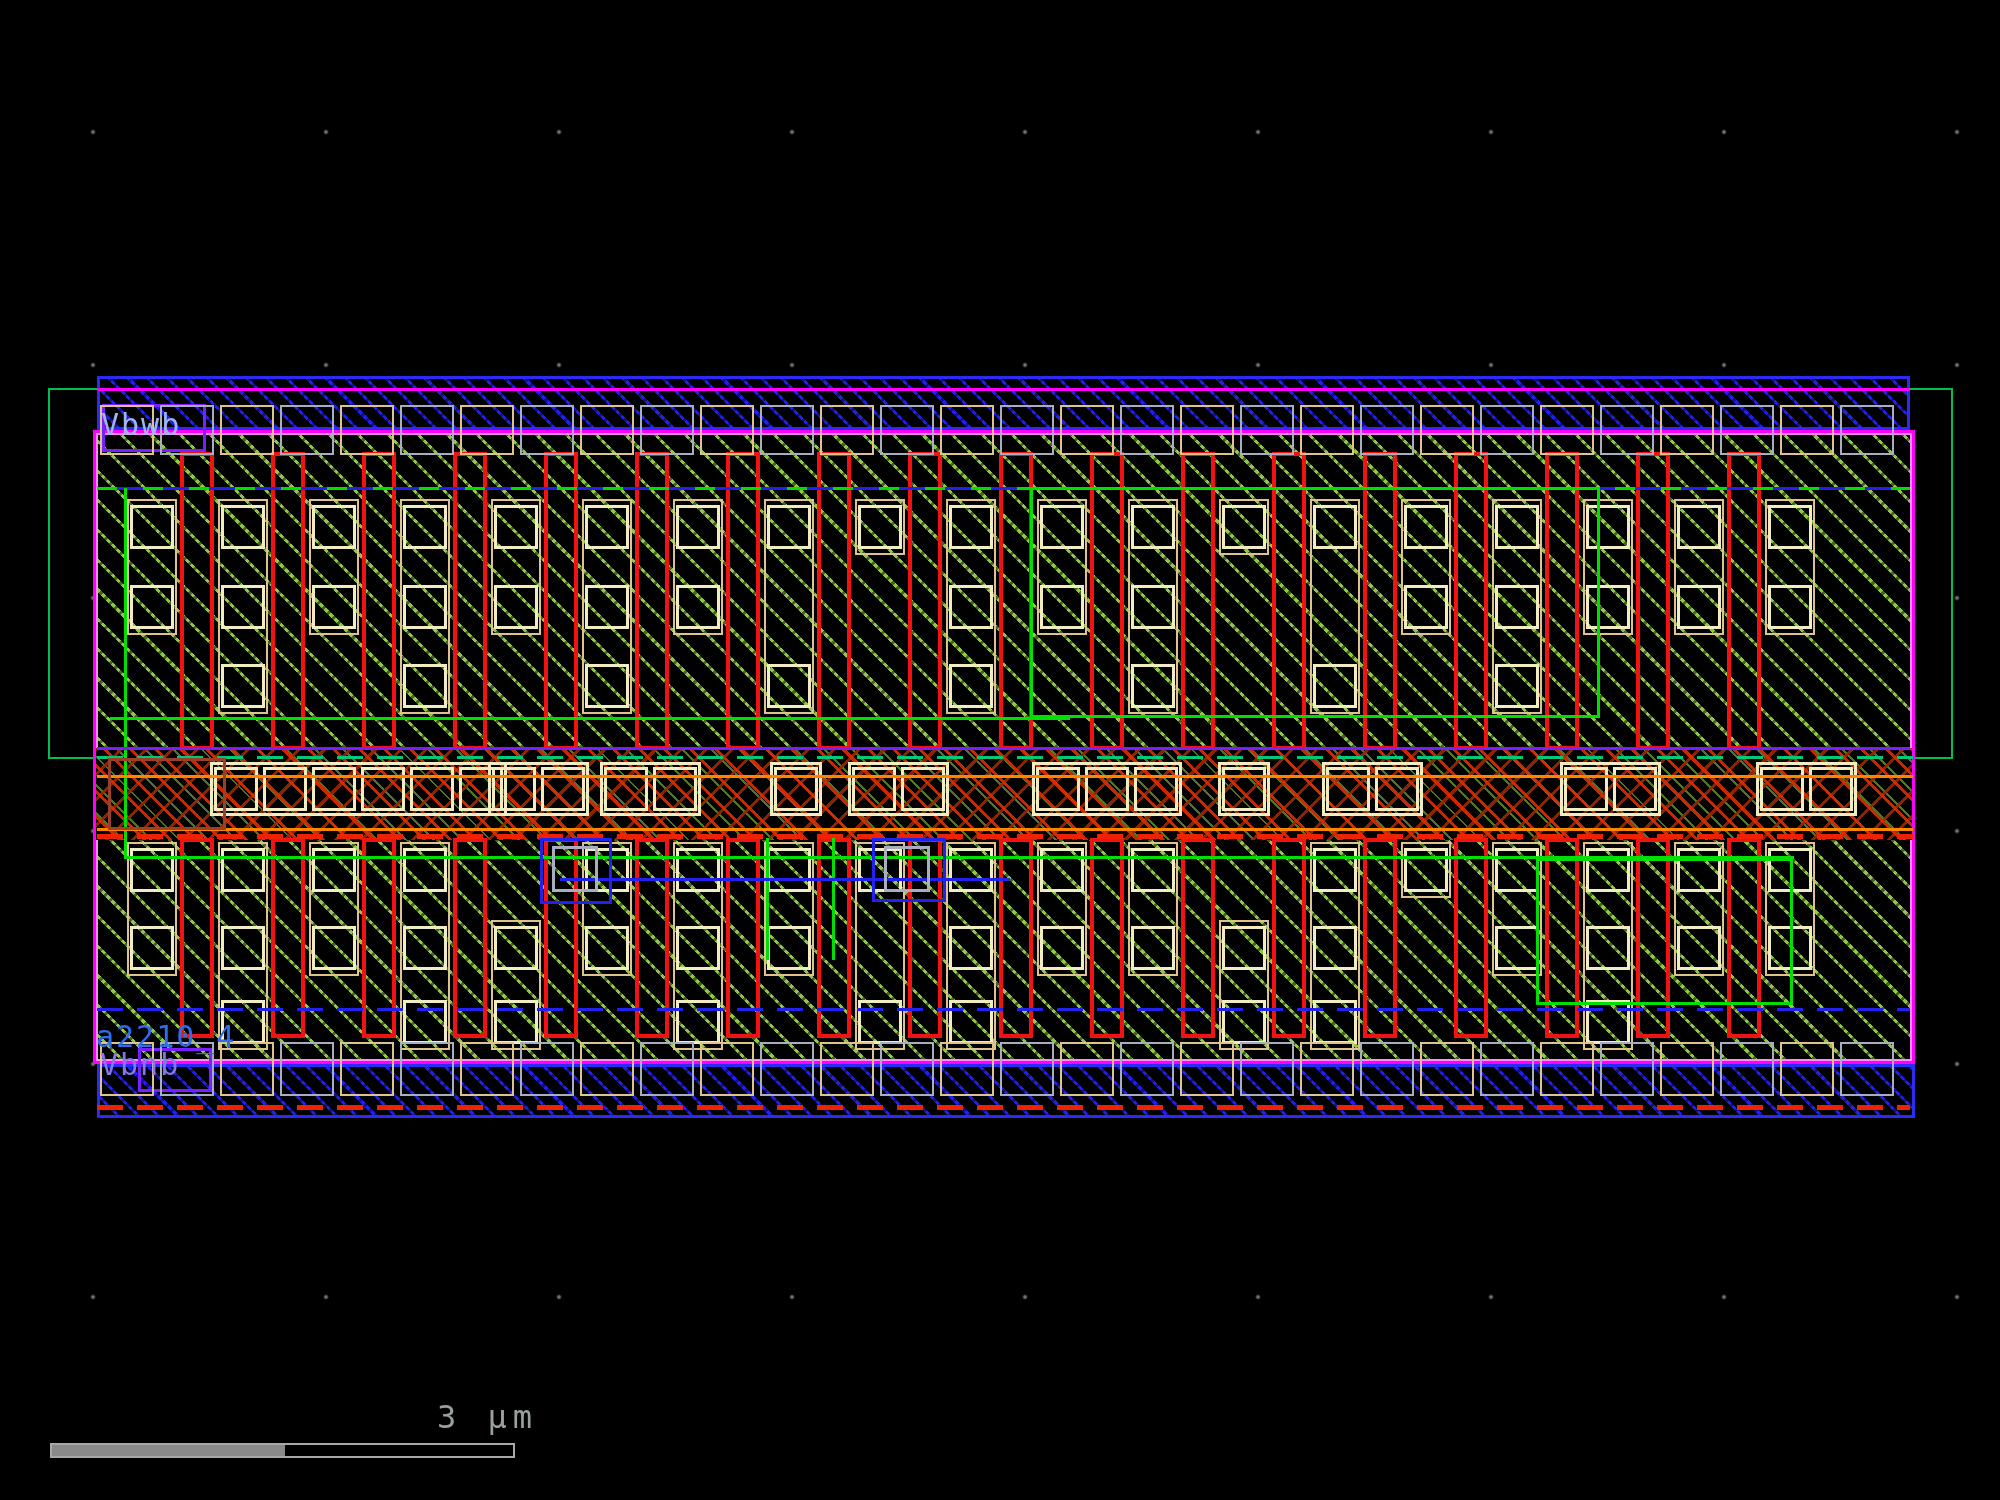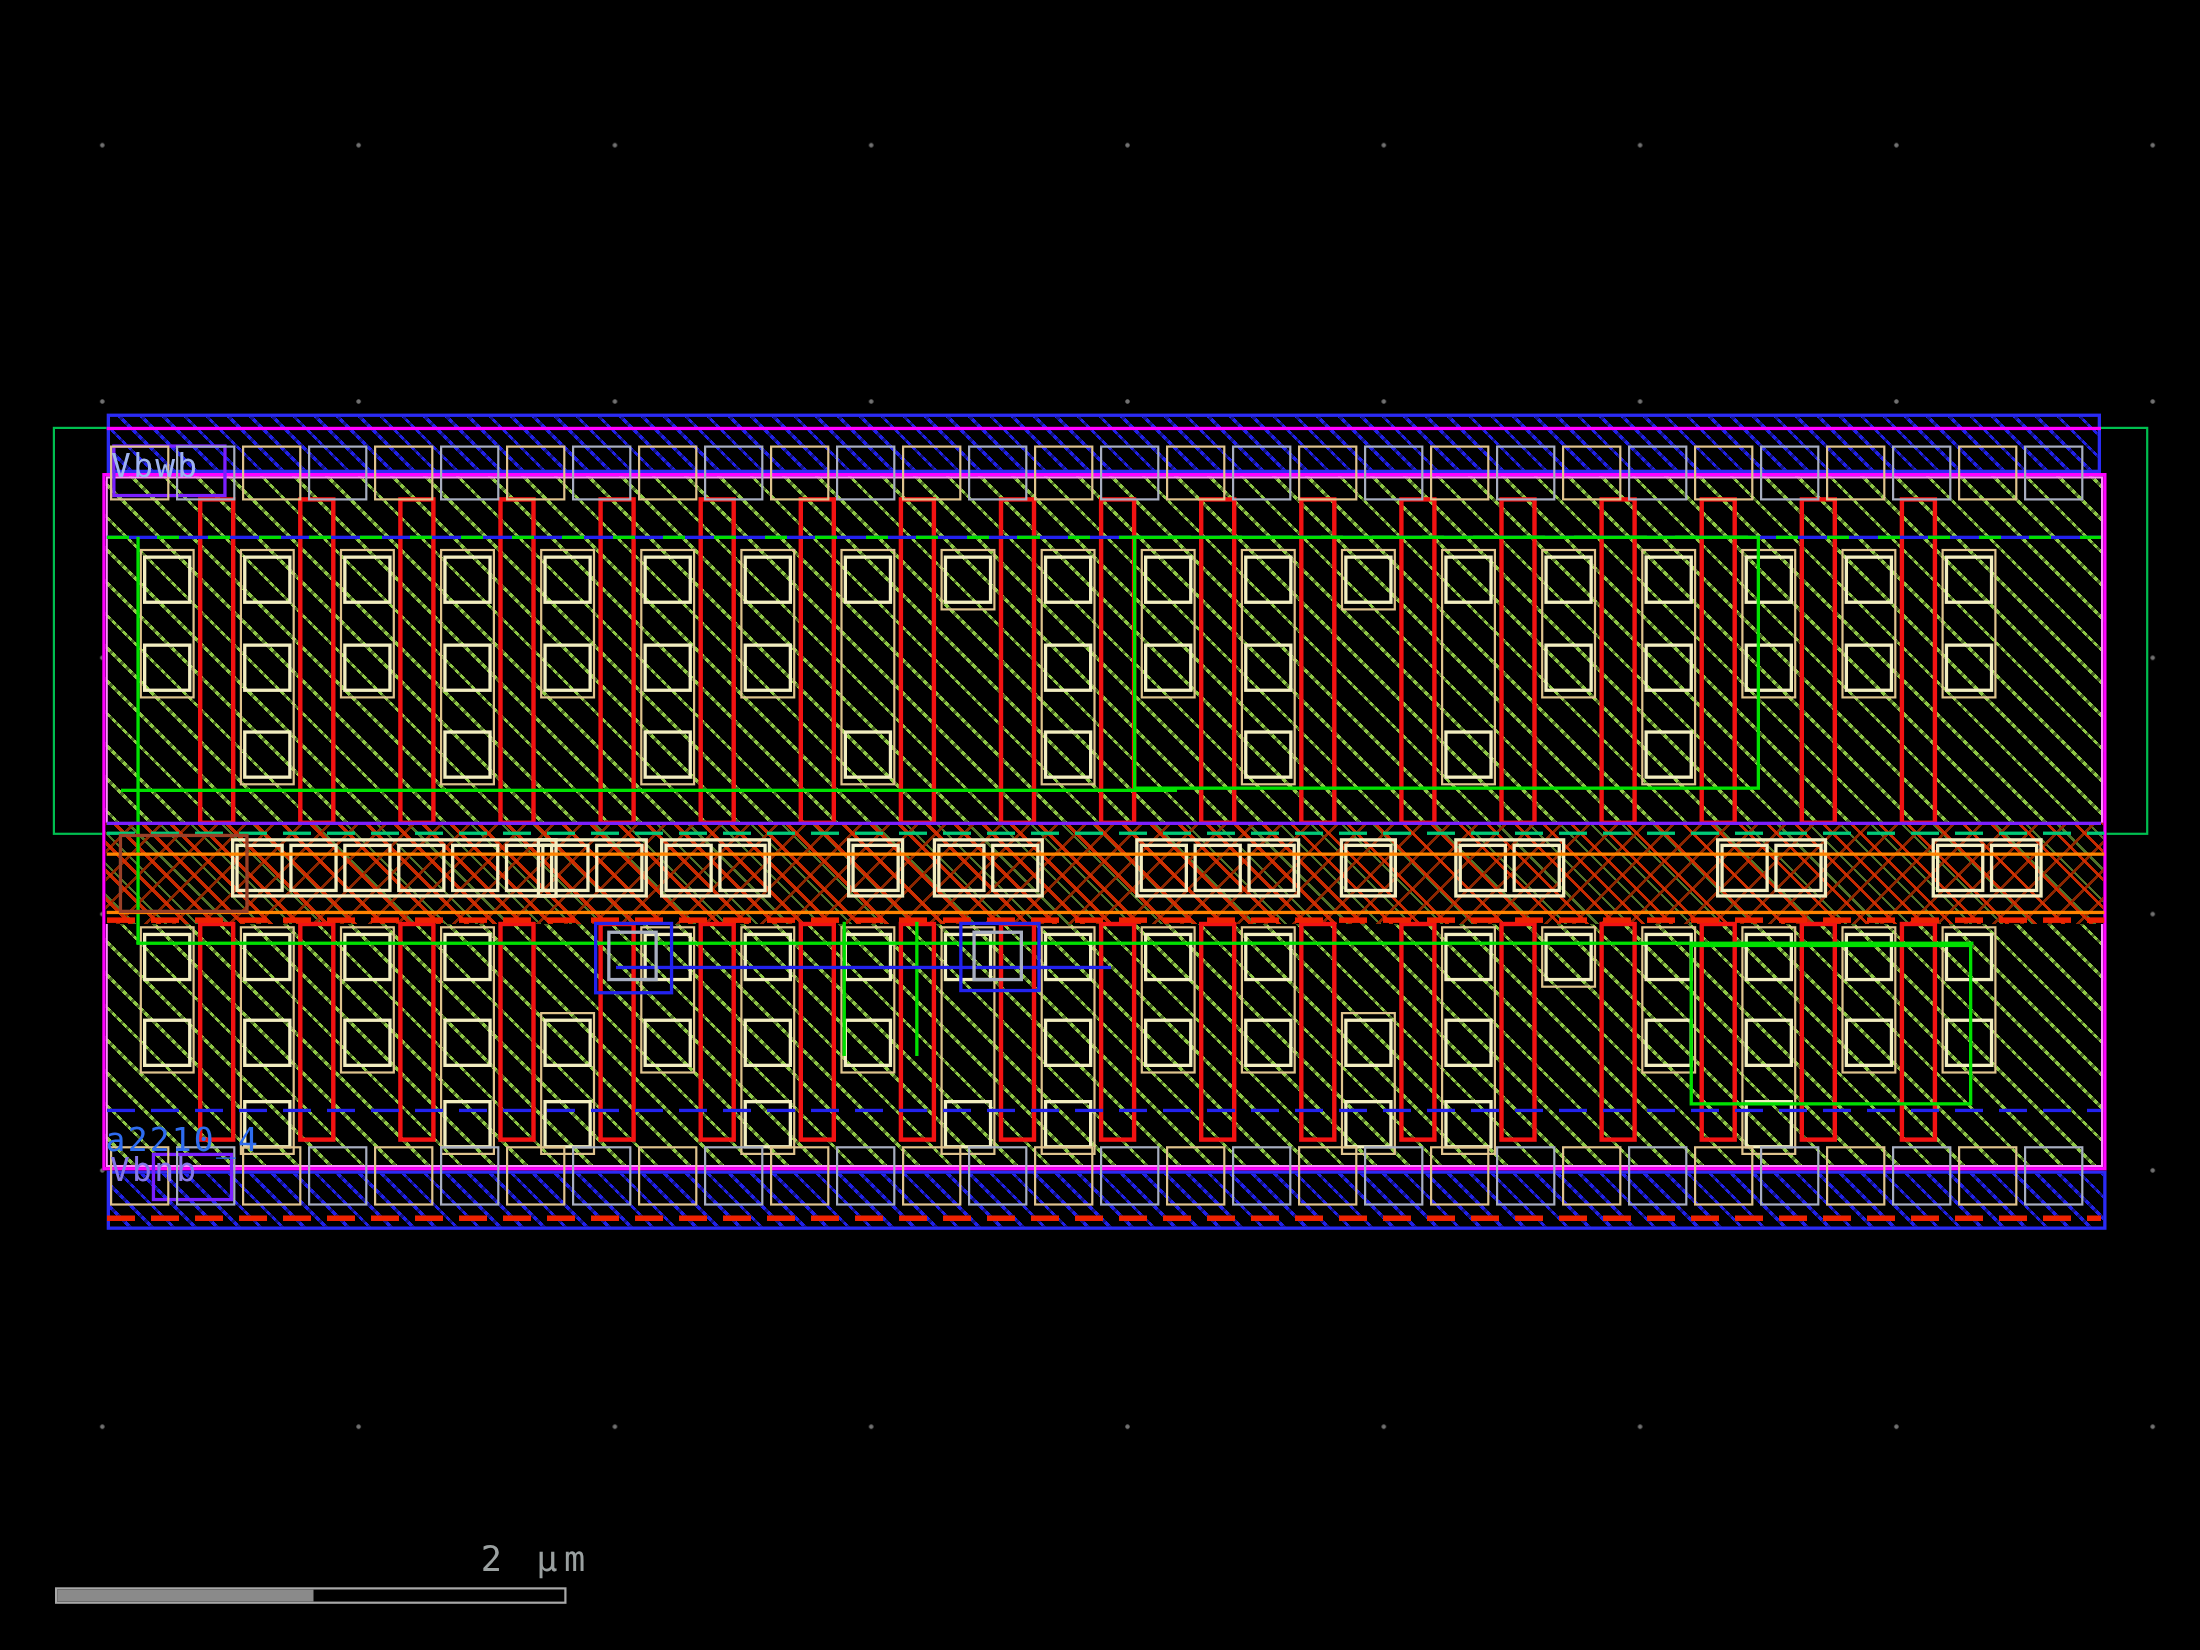--- a/index.html
+++ b/index.html
@@ -310,17 +310,17 @@
     <div class="abs" style="left: 1540px; top: 1042px; width: 54px; height: 54px; border: 2px solid rgb(223, 195, 142);"></div>
     <div class="abs" style="left: 1600px; top: 1042px; width: 54px; height: 54px; border: 2px solid rgb(168, 174, 192);"></div>
     <div class="abs" style="left: 1660px; top: 1042px; width: 54px; height: 54px; border: 2px solid rgb(223, 195, 142);"></div>
     <div class="abs" style="left: 1720px; top: 1042px; width: 54px; height: 54px; border: 2px solid rgb(168, 174, 192);"></div>
     <div class="abs" style="left: 1780px; top: 1042px; width: 54px; height: 54px; border: 2px solid rgb(223, 195, 142);"></div>
     <div class="abs" style="left: 1840px; top: 1042px; width: 54px; height: 54px; border: 2px solid rgb(168, 174, 192);"></div>
     <span class="lbl" id="lbl-top" style="left: 101px; top: 410px; color: rgb(159, 180, 240);">Vbwb</span>
   <span class="lbl" id="lbl-inst" style="left: 96px; top: 1022px; color: rgb(46, 108, 240);">a2210_4</span>
   <span class="lbl" id="lbl-bot" style="left: 100px; top: 1050px; color: rgb(133, 119, 232);">Vbnb</span>
 
-  <span class="scale-text" id="scale-text" style="left: 437px; top: 1398px; color: rgb(154, 160, 160);">2 µm</span>
+  <span class="scale-text" id="scale-text" style="left: 437px; top: 1398px; color: rgb(154, 160, 160);">3 µm</span>
   <div class="abs" id="scale-bar" style="left: 50px; top: 1443px; width: 465px; height: 15px; border: 2px solid rgb(168, 168, 168);">
     <div class="abs" id="scale-fill" style="left: 0px; top: 0px; width: 233px; height: 100%; background: rgb(138, 138, 138);"></div>
   </div>
 </div>
 
 </body></html>

